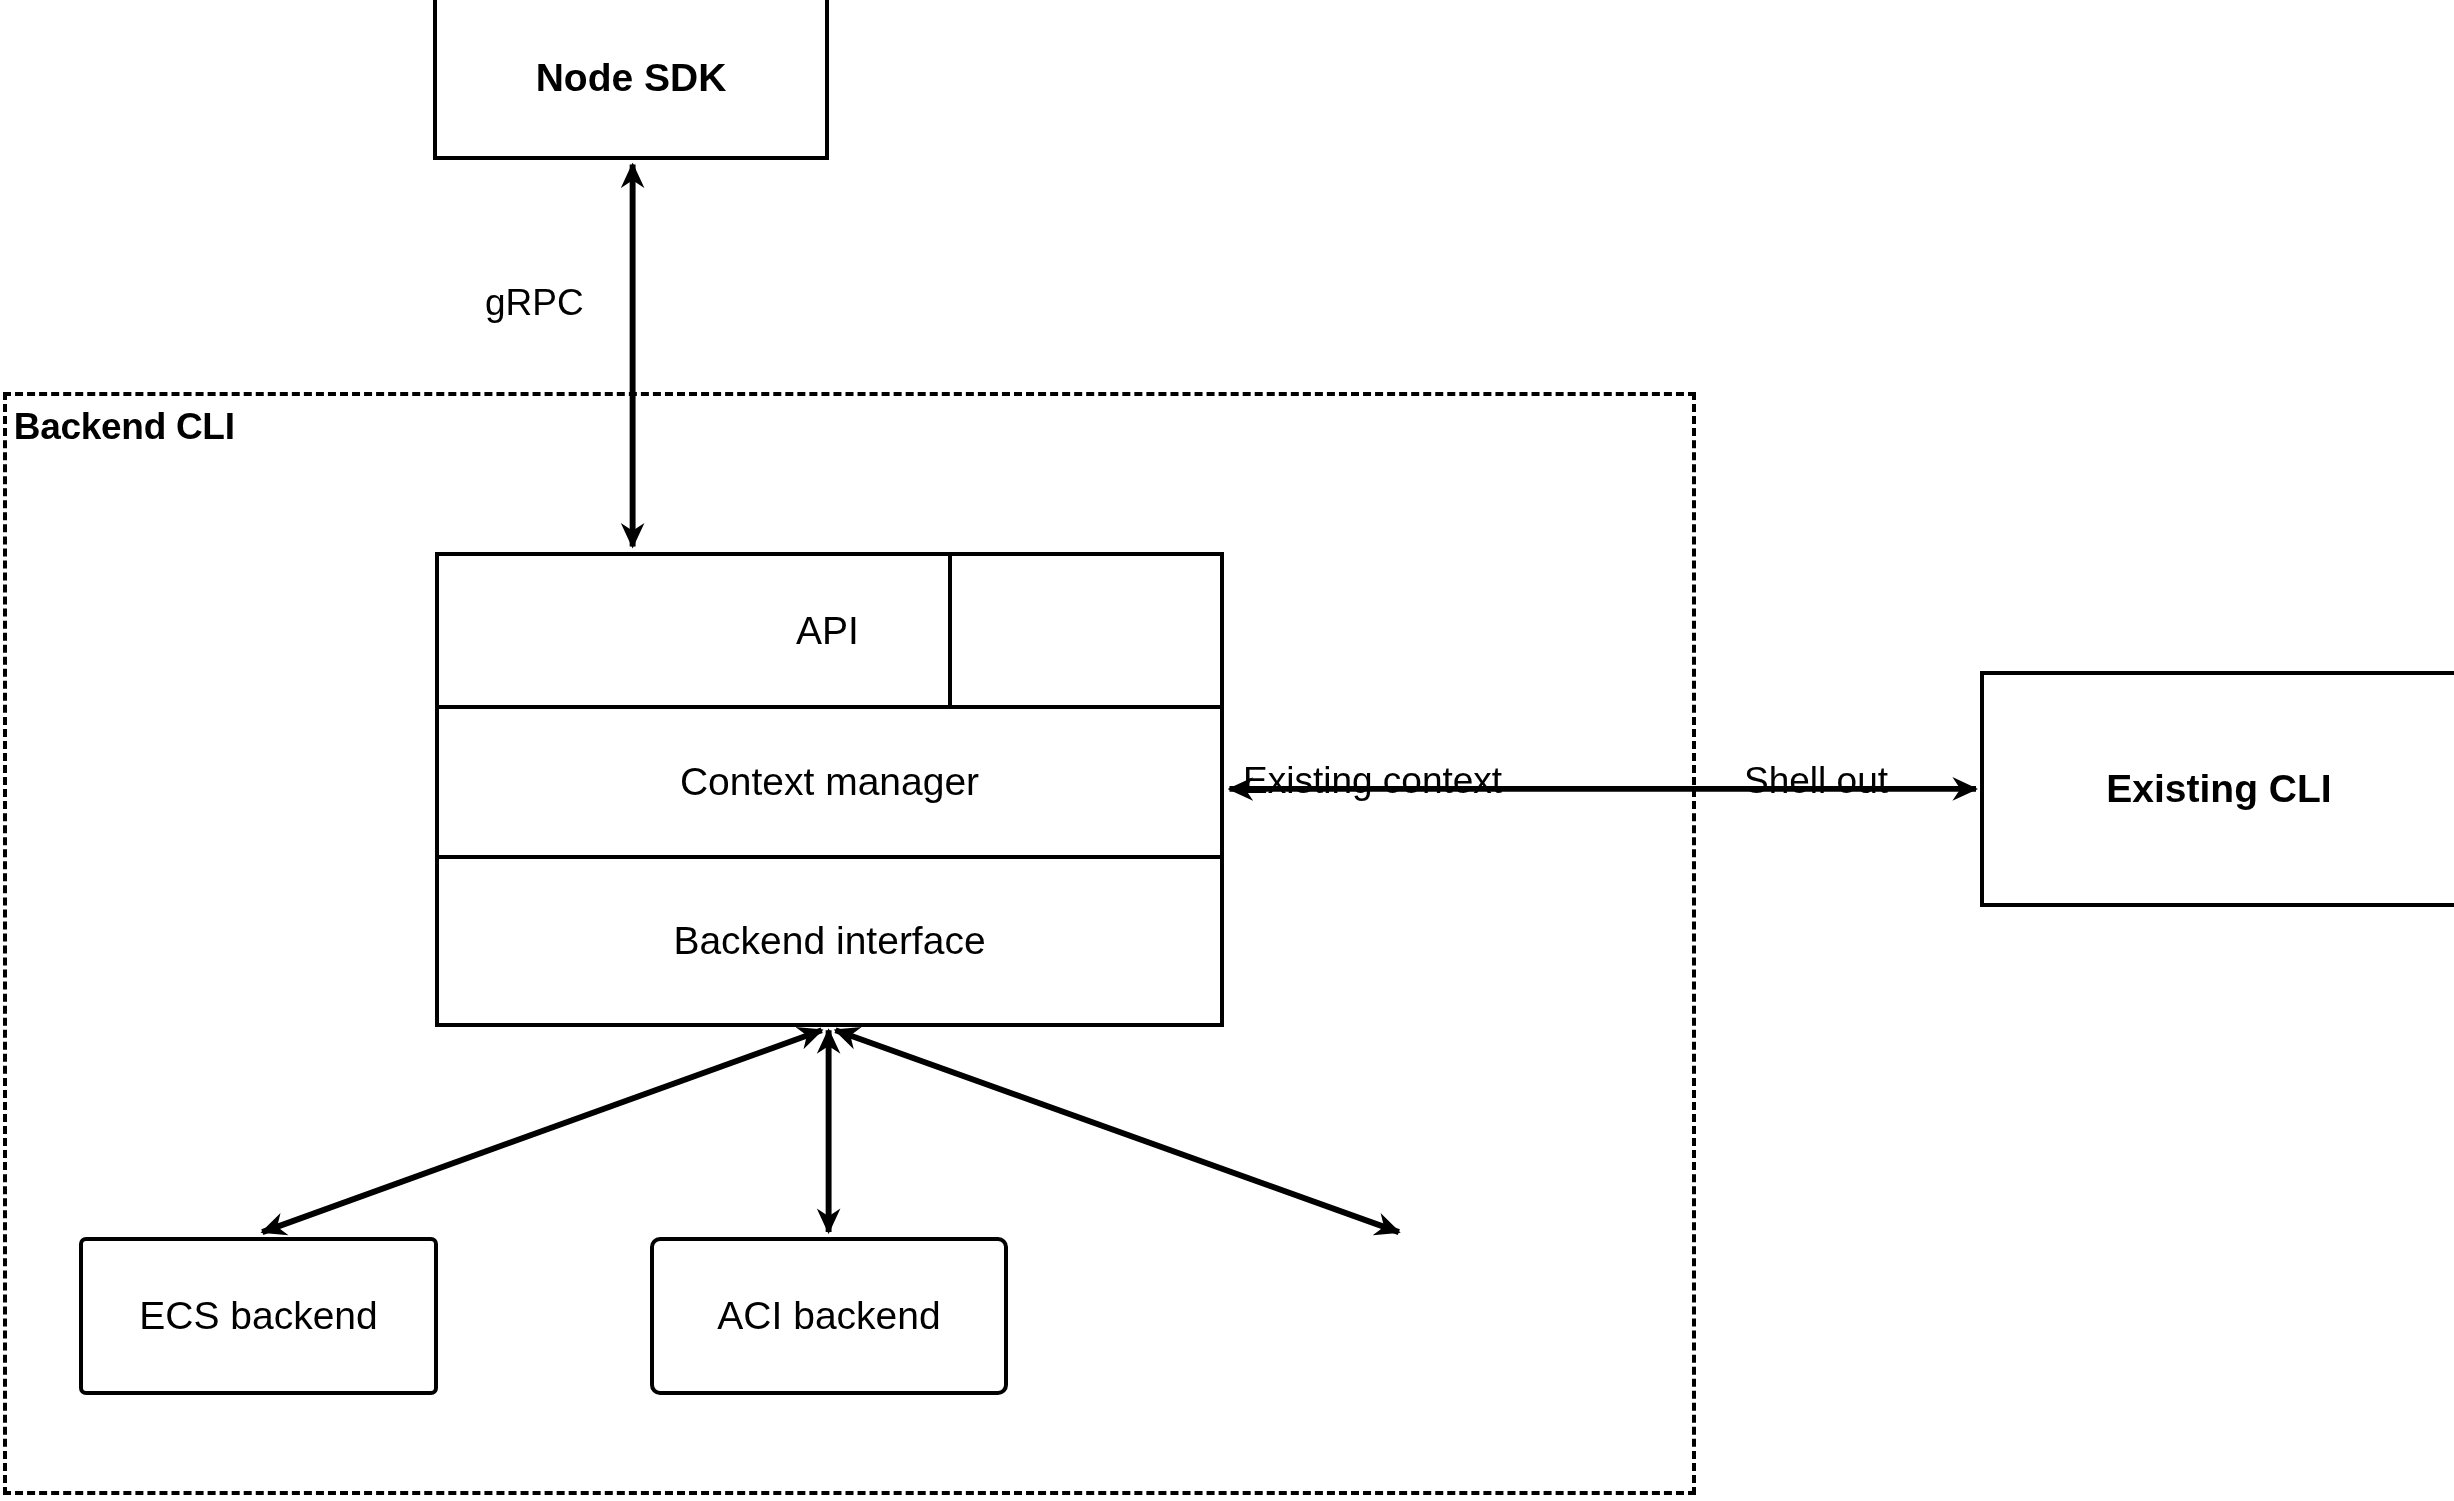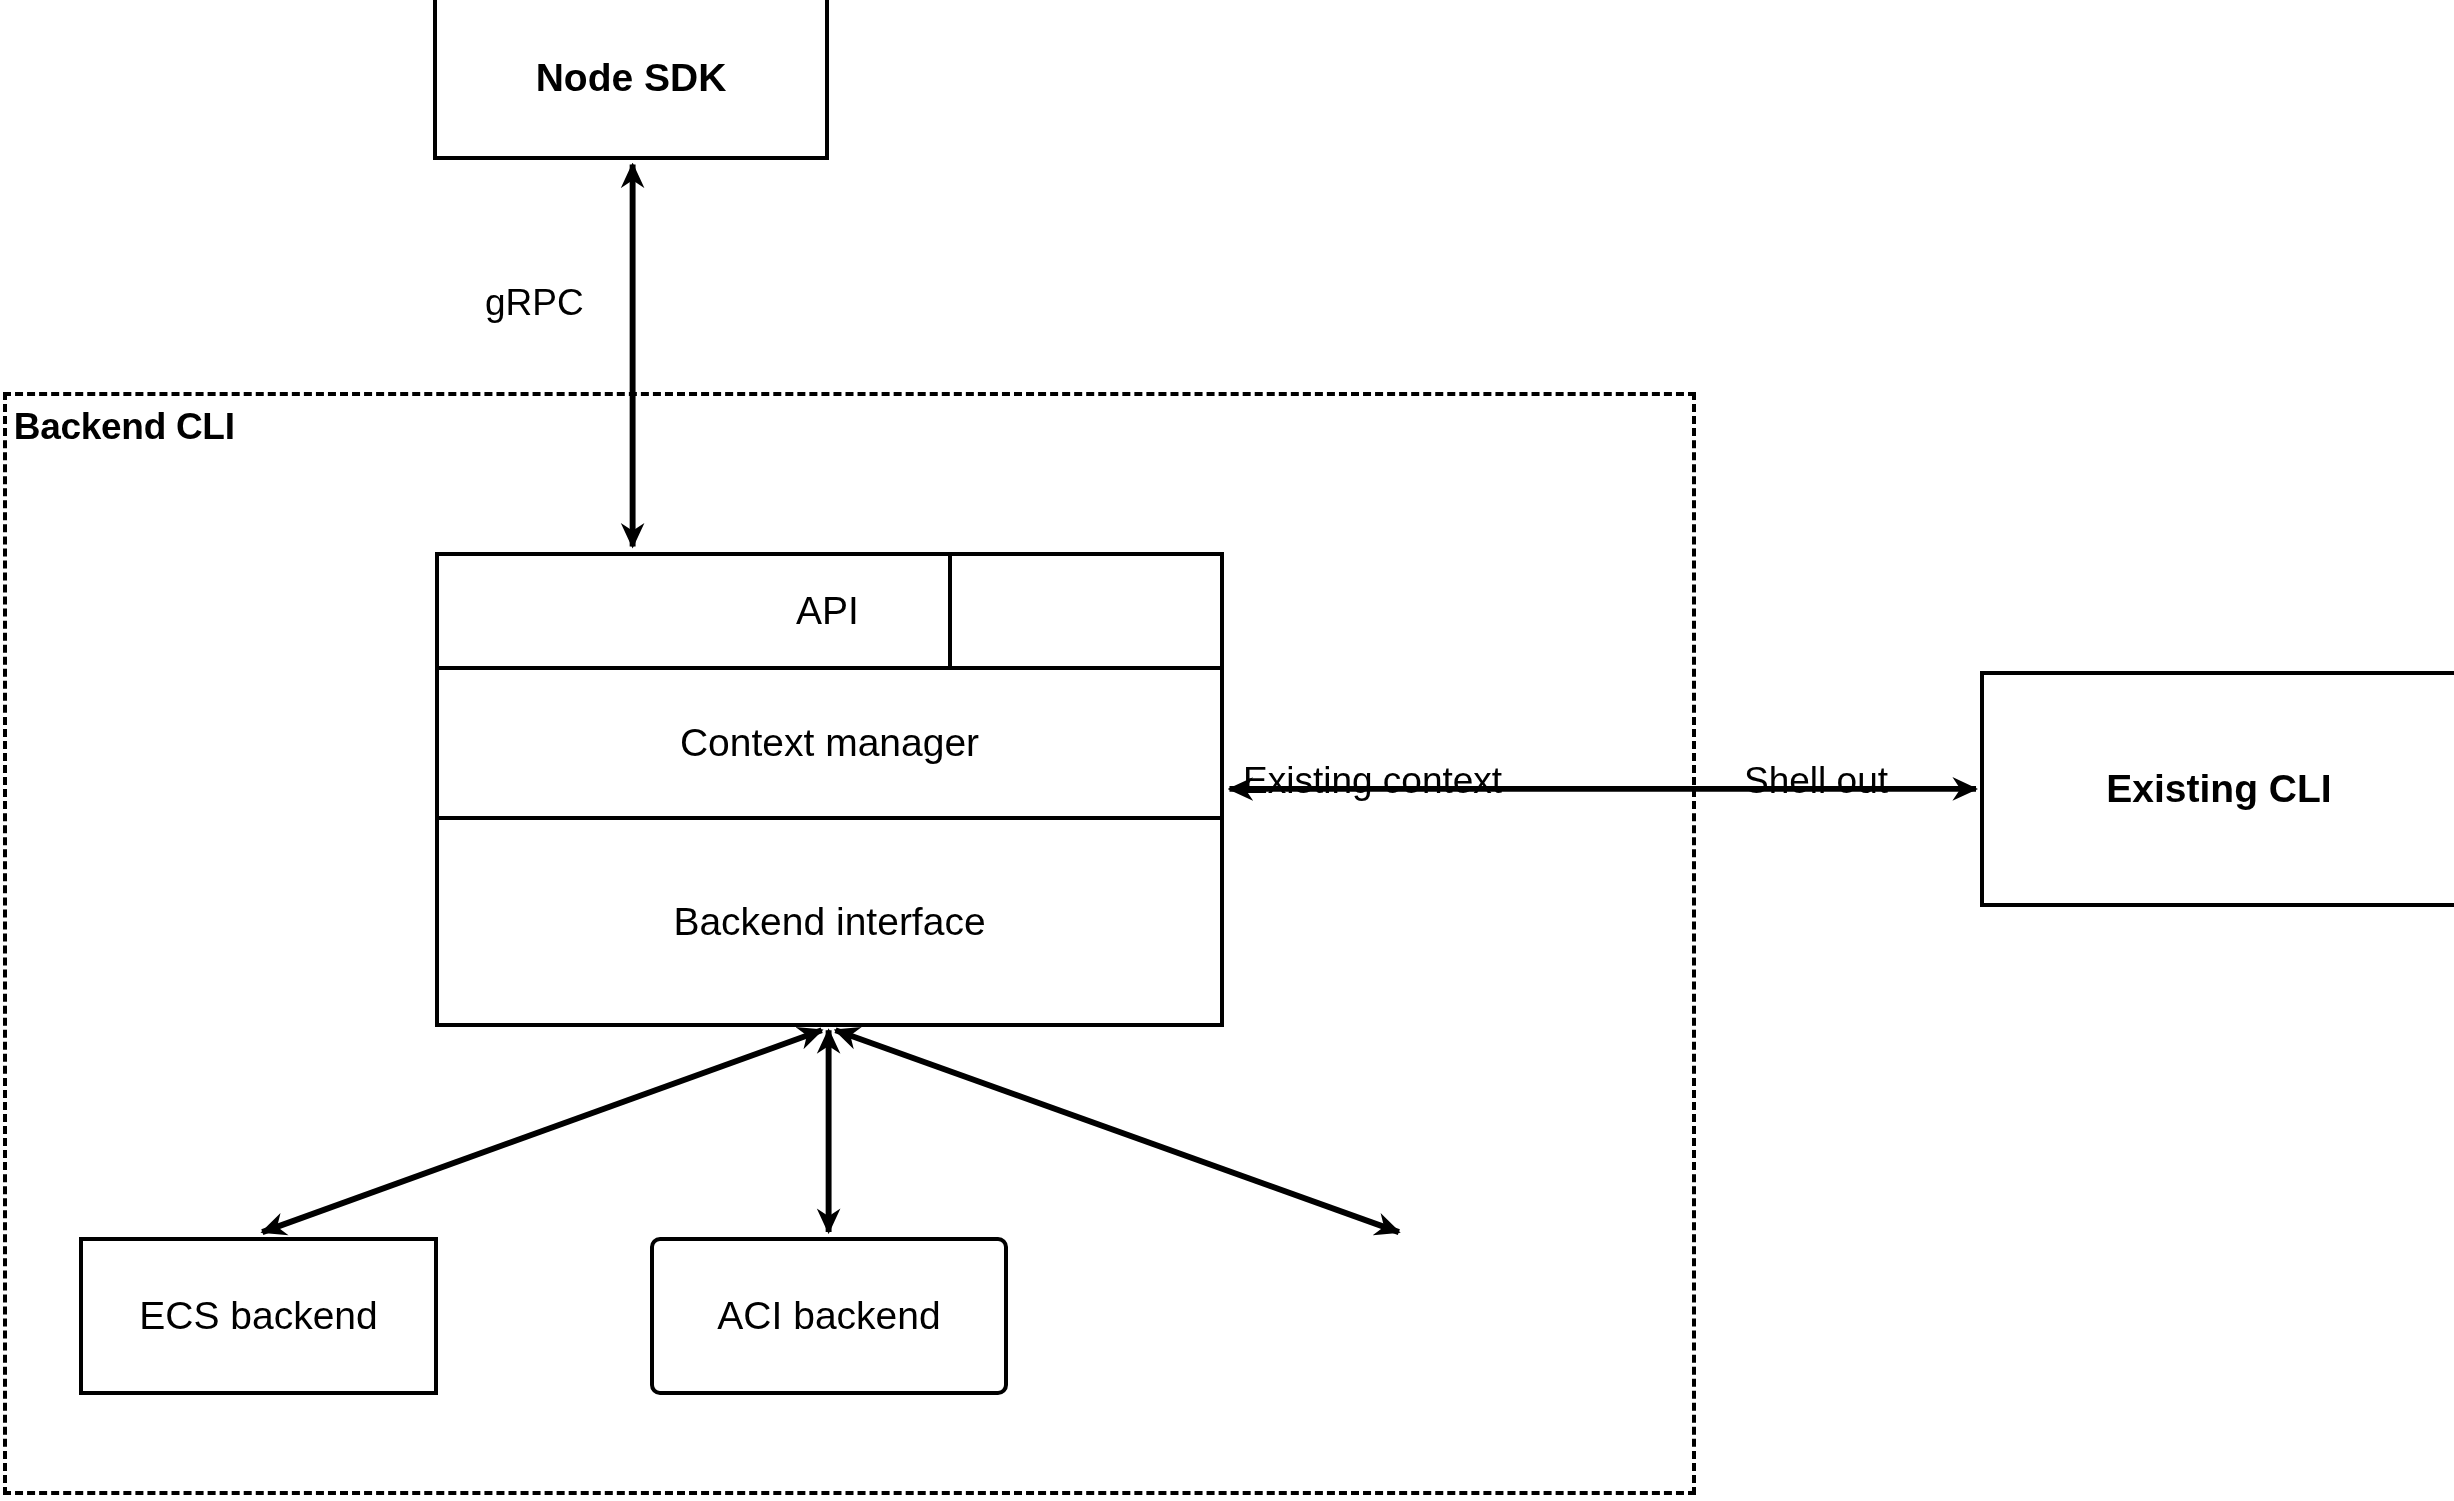--- a/index.html
+++ b/index.html
@@ -58,21 +58,21 @@
   }
   .stack-row {
     box-sizing: border-box;
     display: flex;
     align-items: center;
     justify-content: center;
     text-align: center;
     width: 100%;
   }
   .stack-row-top {
-    height: 114px;
+    height: 153px;
     border-bottom: 4.9px solid #000000;
     flex-direction: column;
   }
   .stack-cell {
     box-sizing: border-box;
     display: flex;
     align-items: center;
     justify-content: center;
     height: 100%;
   }
@@ -169,21 +169,21 @@
   </div>
 
   <div class="edge-label" style="left:1243px; top:724px;">Existing context</div>
 
   <div class="edge-label" style="left:1744px; top:724px;text-align:center;">Shell out</div>
 
   <div class="box bold" style="left:1980px; top:671px; width:478px; height:236px; font-size:39px;">
     <span class="box-label">Existing CLI</span>
   </div>
 
-  <div class="box" style="left:79px; top:1237px; width:359px; height:158px; font-size:39px;">
+  <div class="box" style="left:79px; top:1237px; width:359px; height:158px; font-size:39px;border-radius:7px;">
     <span class="box-label">ECS backend</span>
   </div>
 
   <div class="box" style="left:650px; top:1237px; width:358px; height:158px; font-size:39px;border-radius:10px;">
     <span class="box-label">ACI backend</span>
   </div>
 
 
 </div>
 

